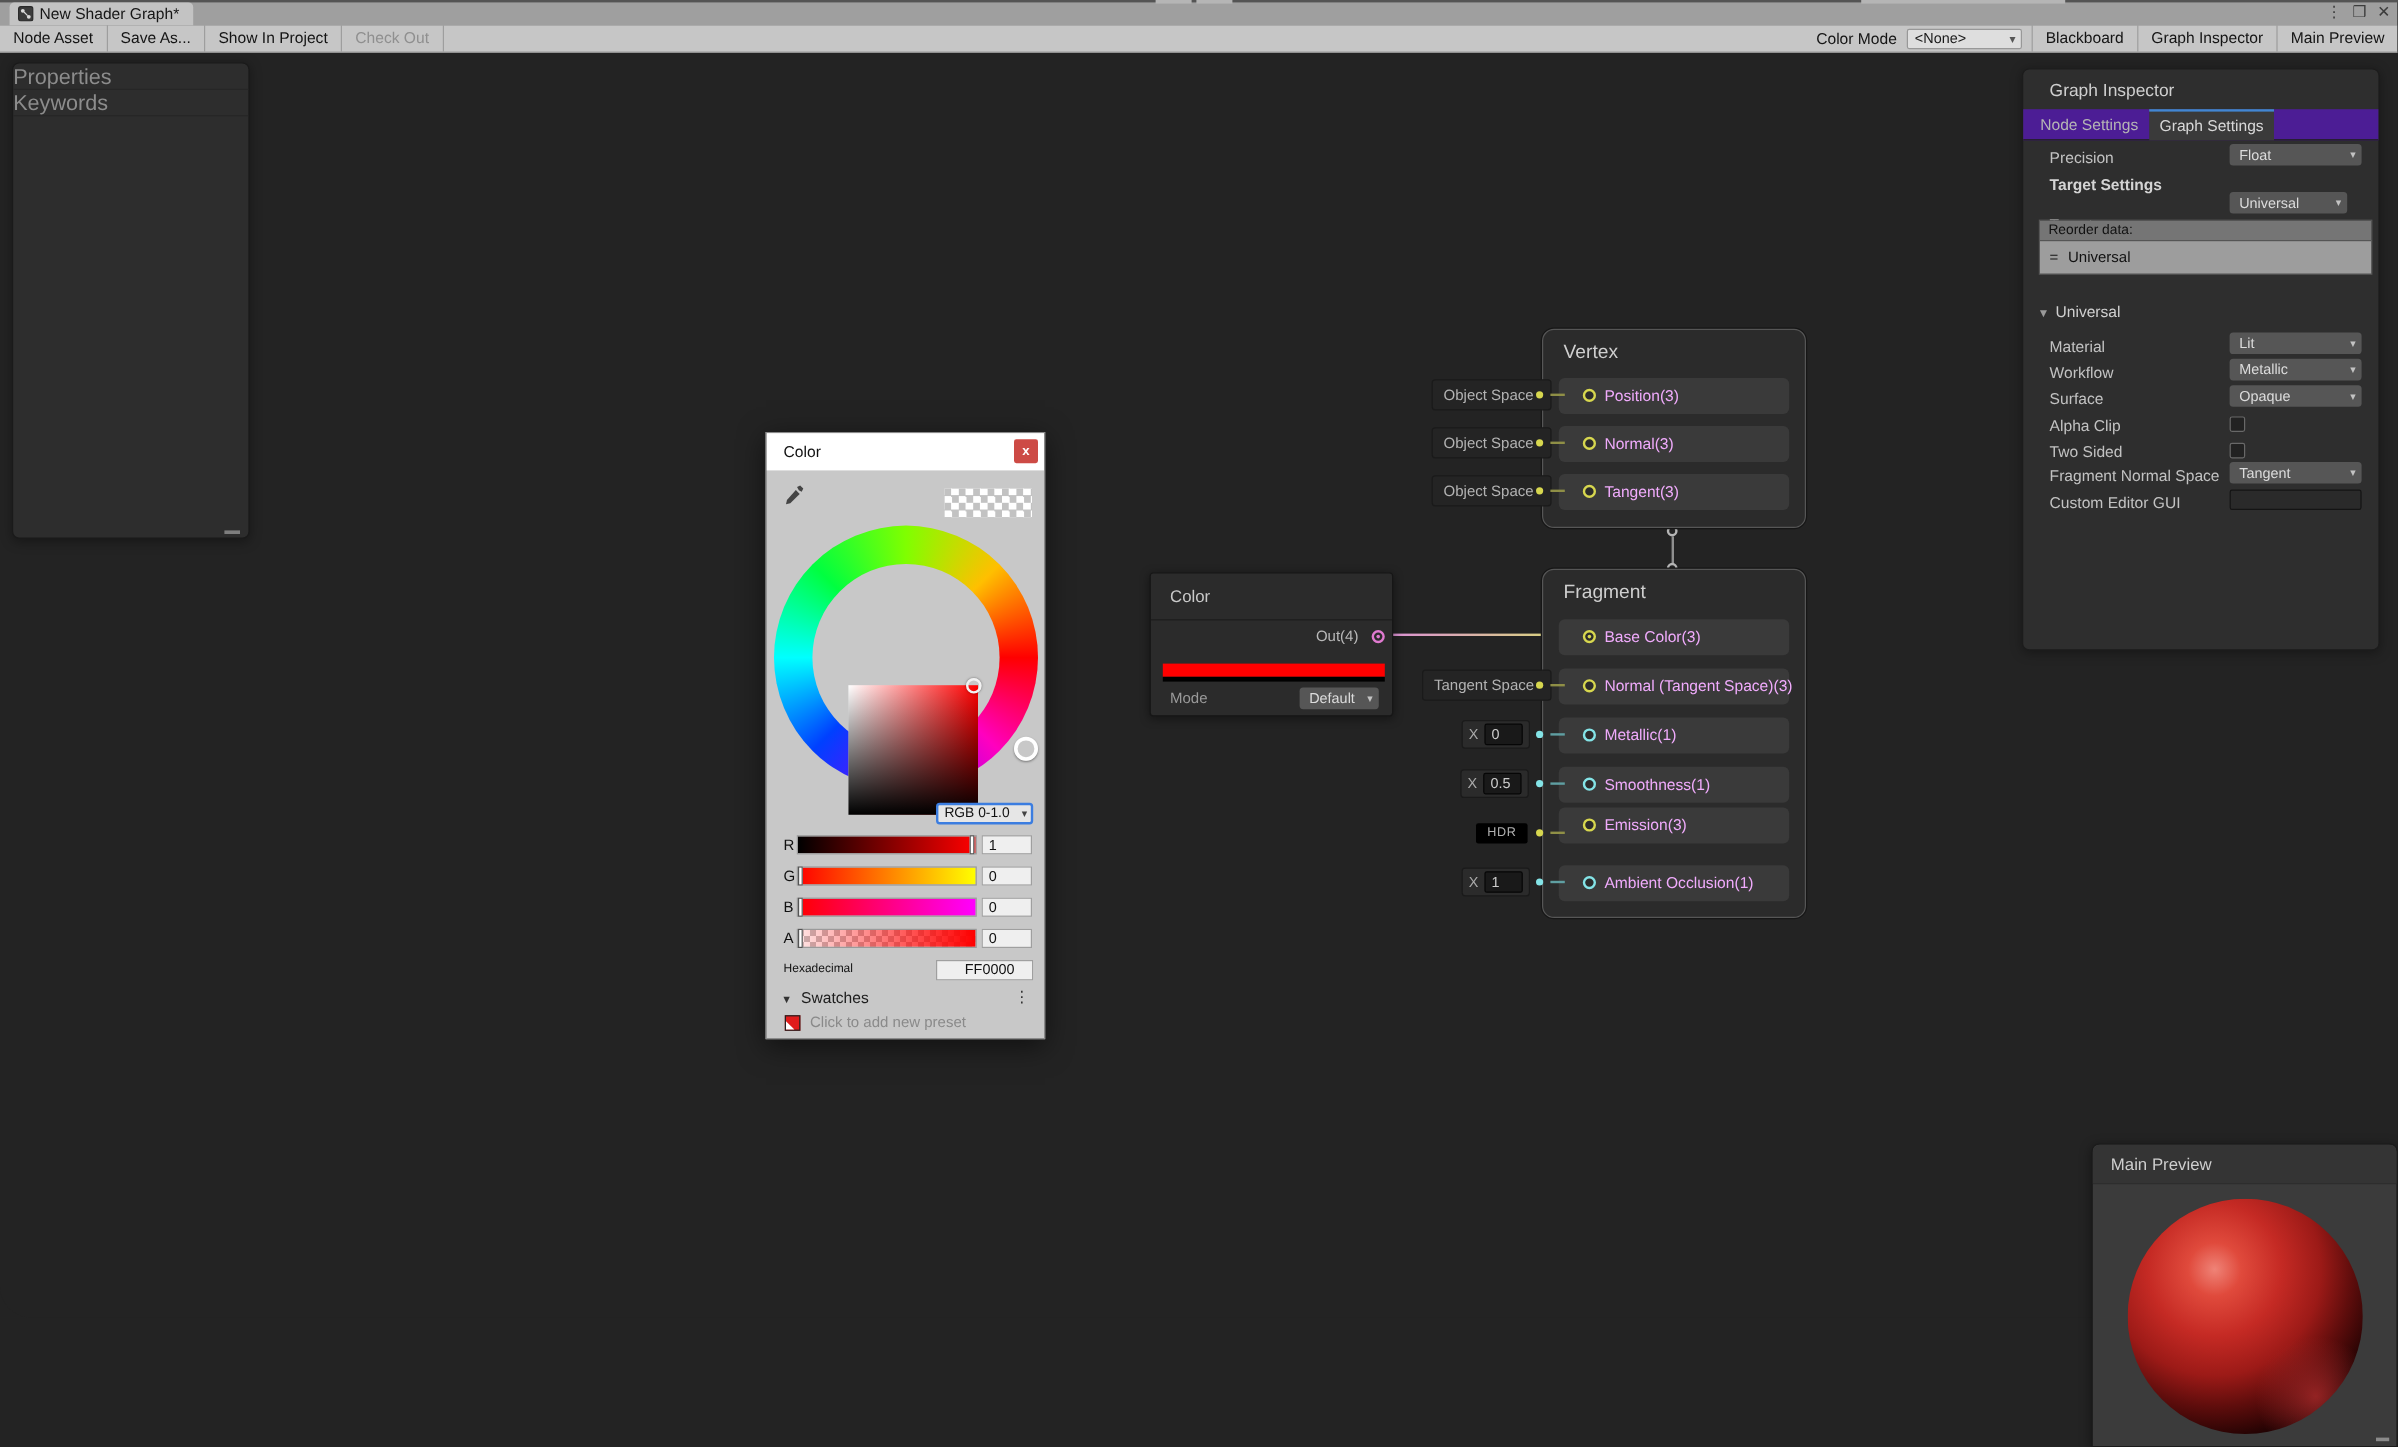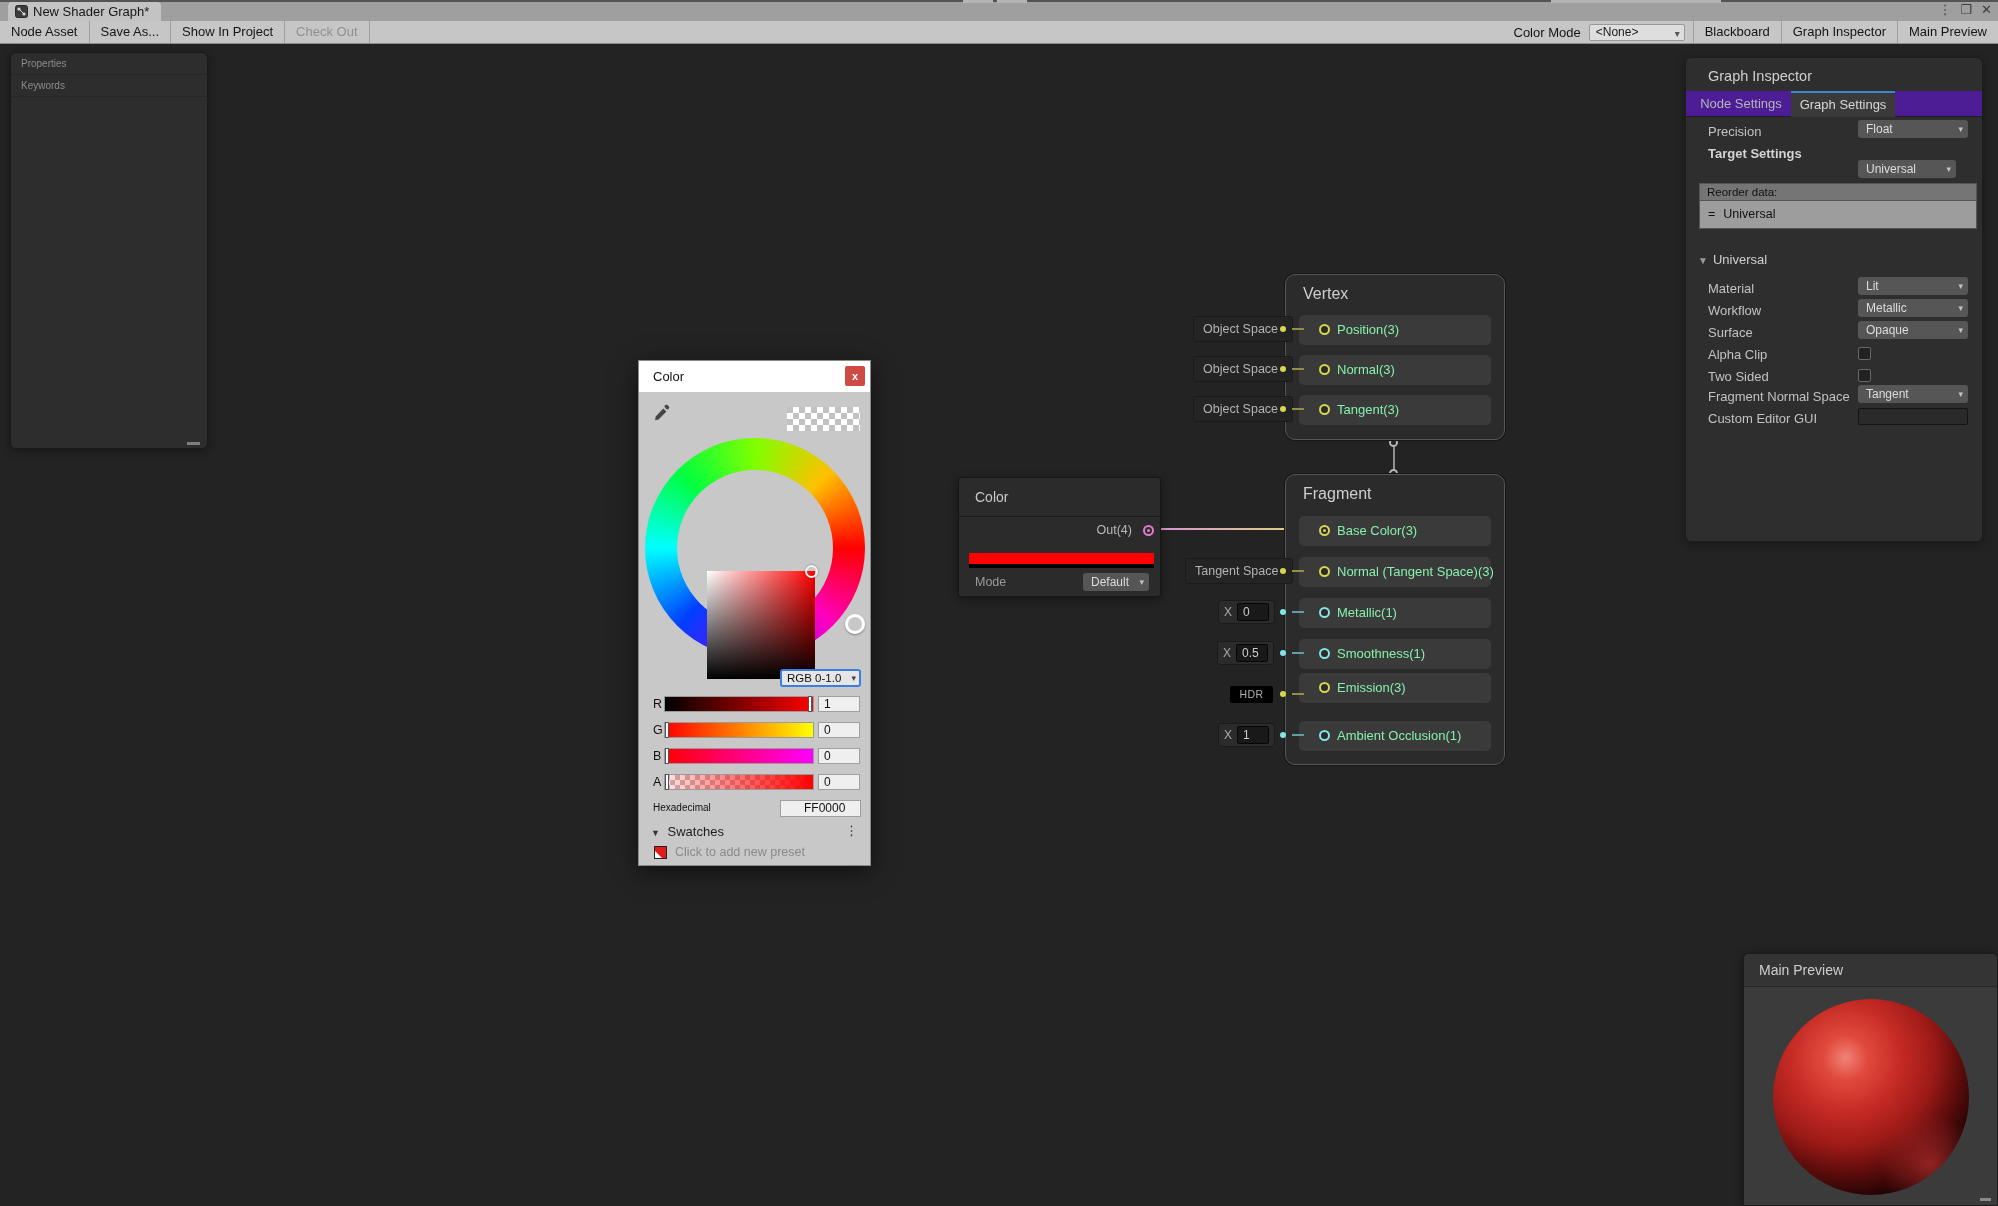--- a/index.html
+++ b/index.html
@@ -36,30 +36,30 @@
 
   
   .blackboard { position:absolute; left:10px; top:52px; width:198px; height:397px;
                 background:#2d2d2d; border:1px solid #1a1a1a; border-radius:6px;
                 box-shadow:0 2px 10px rgba(0,0,0,.35); }
   .bb-header { height:53px; background:#383838; border-radius:6px 6px 0 0; border-bottom:1px solid #1f1f1f;
                position:relative; }
   .bb-title { position:absolute; left:16px; top:9px; font-size:15px; color:#d8d8d8; }
   .bb-sub   { position:absolute; left:16px; top:32px; font-size:12px; color:#747474; }
   .bb-plus  { position:absolute; right:14px; top:17px; font-size:19px; color:#c2c2c2; line-height:19px; }
-  .bb-row   { height:22px; line-height:22px; padding-left:10px; font-size:10px; color:#8c8c8c;
+  .bb-row   { height:22px; line-height:22px; padding-left:0; font-size:18px; color:#8c8c8c;
               border-bottom:1px solid #262626; }
   .bb-resize { position:absolute; right:7px; bottom:3px; width:13px; height:3px; background:#7e7e7e; }
 
   
   .node { position:absolute; background:#2b2b2b; border:1px solid #565656; border-radius:10px;
           box-shadow:0 0 0 1px #161616; }
   .node-title { position:absolute; left:17px; top:10px; font-size:16px; color:#cfcfcf; }
   .slot { position:absolute; left:13px; width:192px; height:30px; background:#3a3a3a; border-radius:5px; }
-  .slot-label { position:absolute; left:38px; top:7px; font-size:13px; color:#86efac; white-space:nowrap; }
+  .slot-label { position:absolute; left:38px; top:7px; font-size:13px; color:#f0abfc; white-space:nowrap; }
   .port { position:absolute; left:20px; top:9px; width:11px; height:11px; border-radius:50%;
           background:#2b2b2b; }
   .port.v3 { border:2px solid #d7d74f; }
   .port.v1 { border:2px solid #84e4e7; }
   .port.filled::after { content:""; position:absolute; left:2px; top:2px; width:3px; height:3px;
           border-radius:50%; background:#d7d74f; }
 
   .pill { position:absolute; background:#242424; border:1px solid #1a1a1a; border-radius:3px;
           font-size:12.5px; color:#b3b3b3; line-height:24px; padding-left:9px; height:26px; }
   .pdot { position:absolute; width:6px; height:6px; border-radius:50%; }

